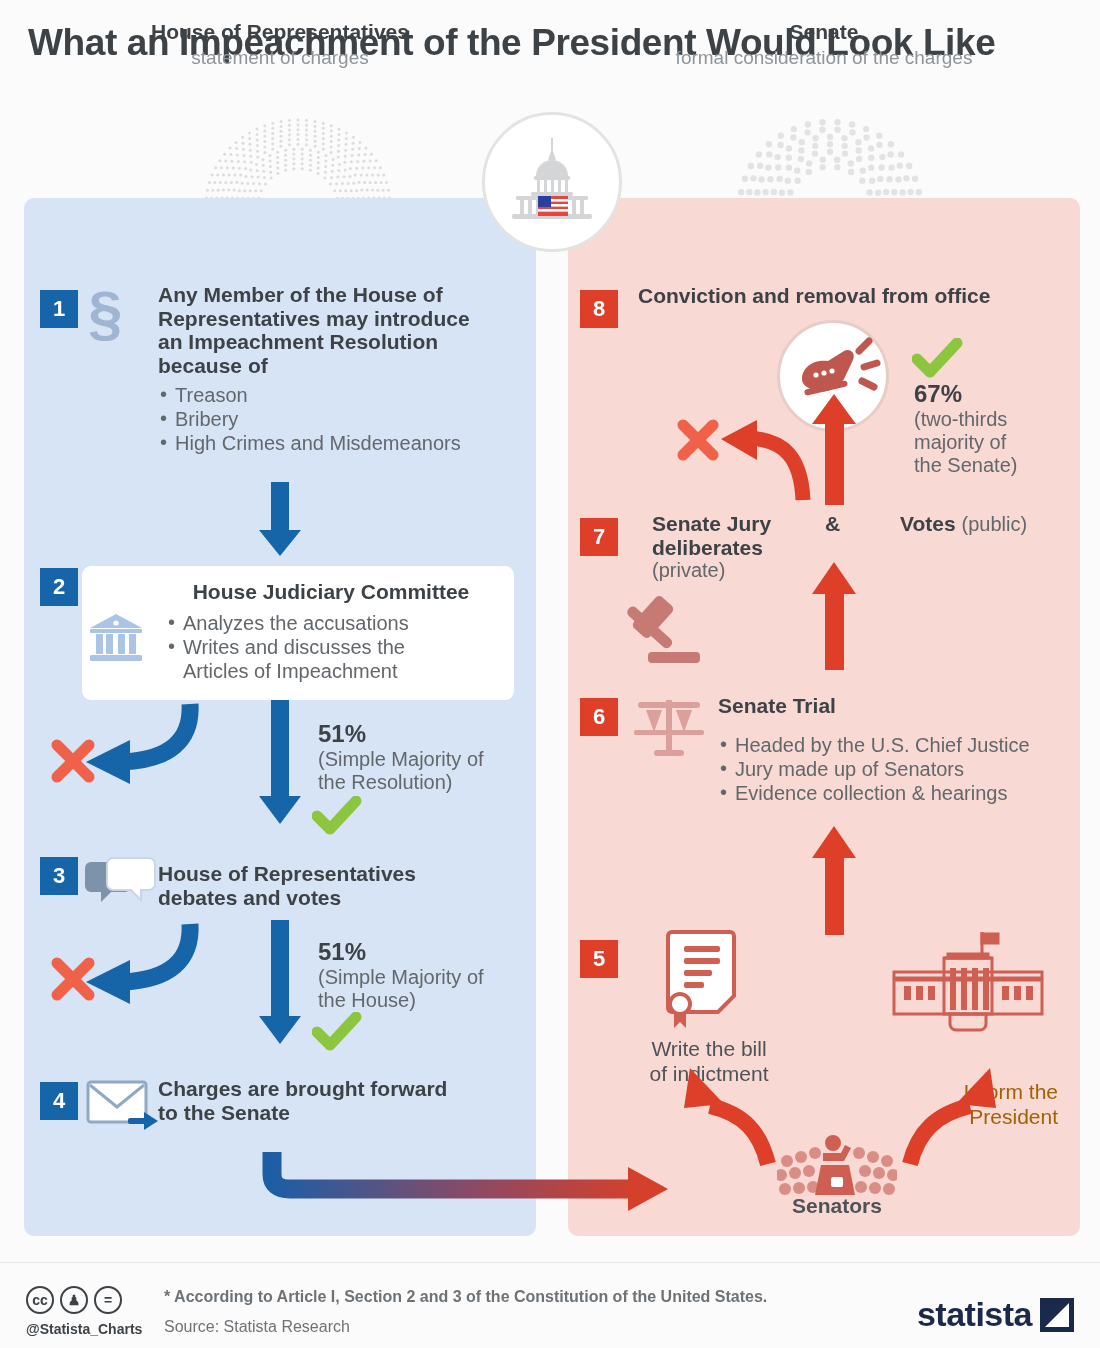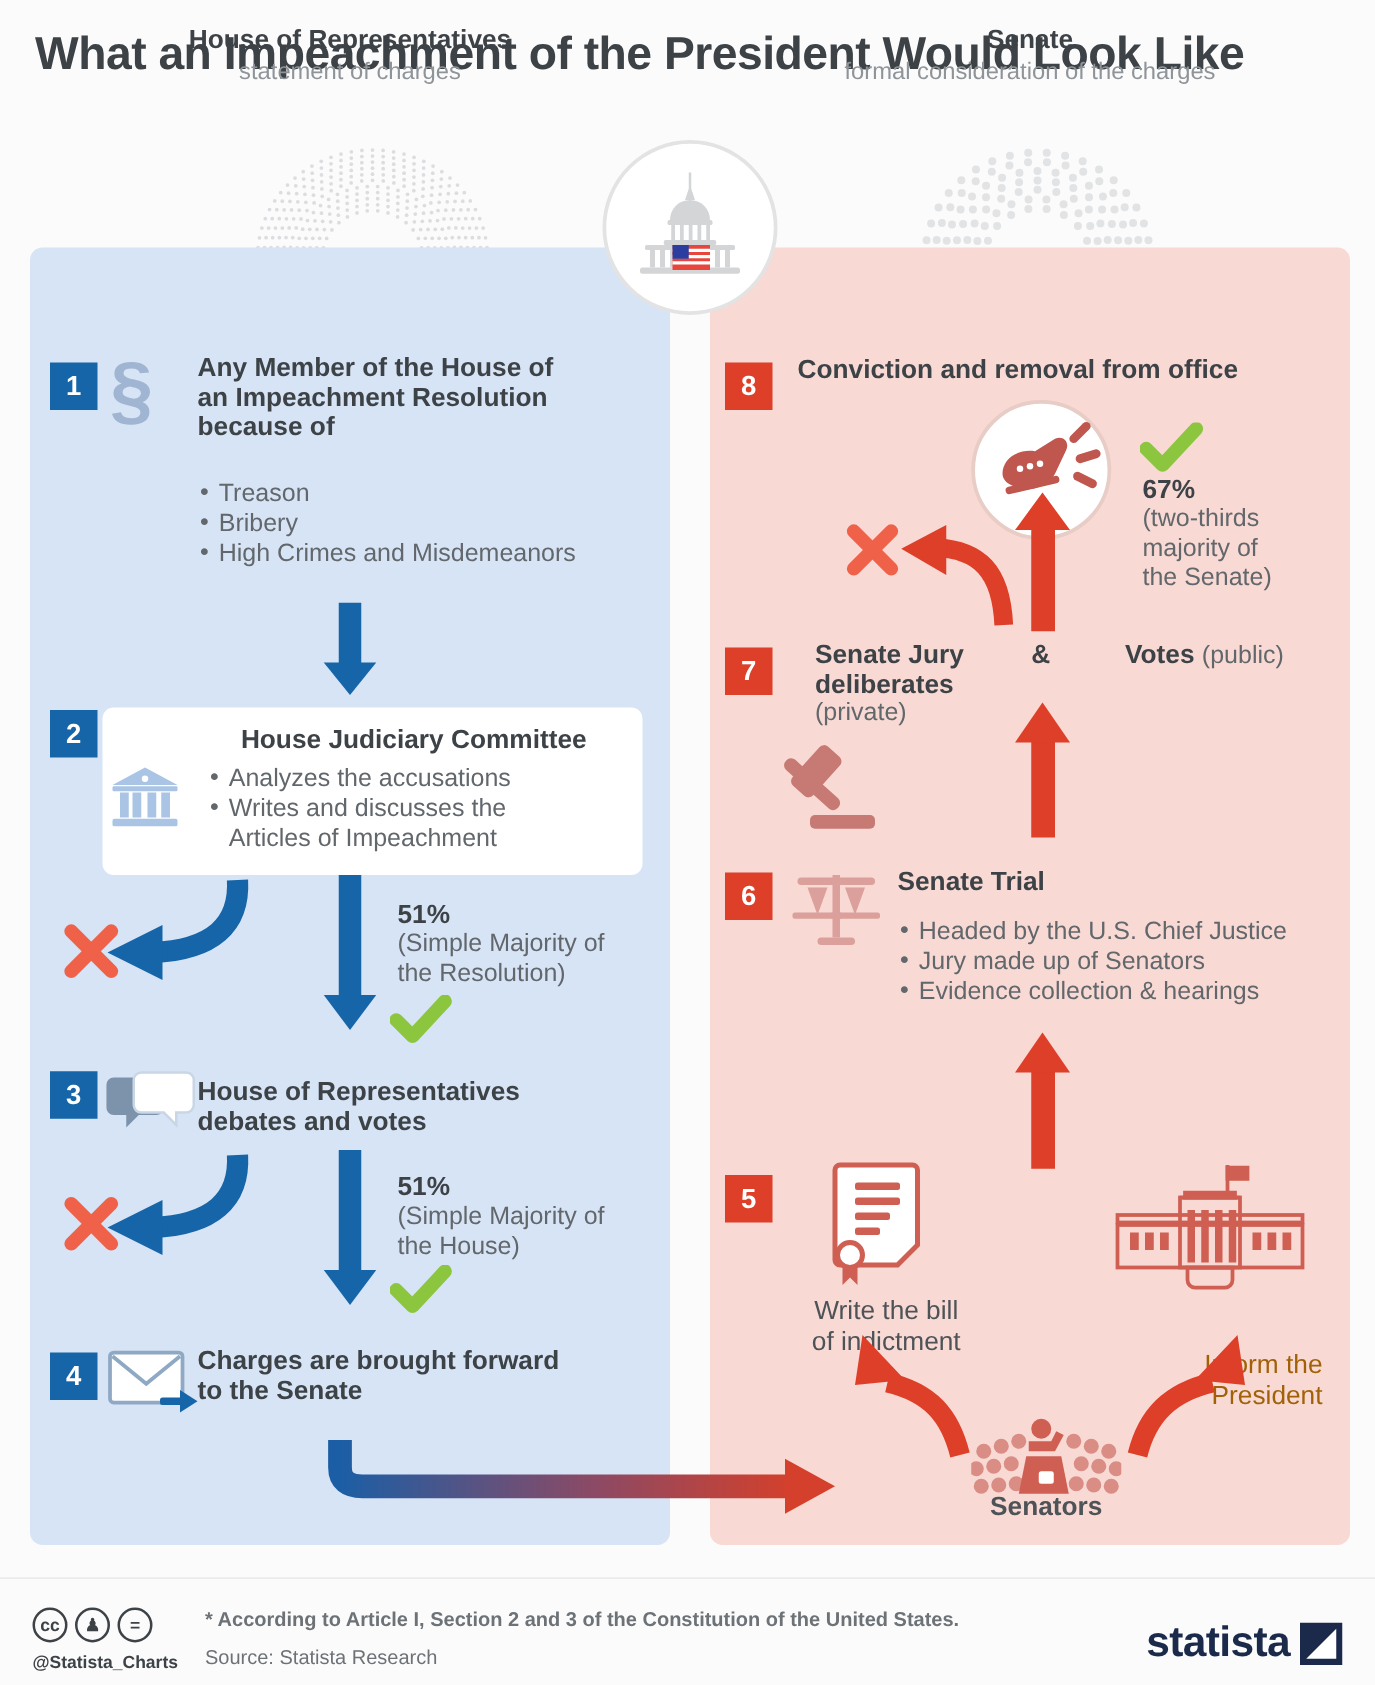--- a/index.html
+++ b/index.html
@@ -65,21 +65,21 @@
   .badge-blue { background: #1565a8; }
   .badge-red  { background: #dd3f28; }
 
   
   .blk { position: absolute; z-index: 4; }
   .hd { font-size: 21px; font-weight: bold; color: #3d4247; line-height: 1.12; }
   .bd { font-size: 20px; color: #62676c; line-height: 1.19; }
   .bd-li { font-size: 20px; color: #62676c; line-height: 1.19; padding-left: 17px; position: relative; }
   .bd-li::before { content: "•"; position: absolute; left: 2px; top: -1px; }
 
-  .pct { font-size: 21px; font-weight: bold; color: #3d4247; line-height: 1.15; }
+  .pct { font-size: 24px; font-weight: bold; color: #3d4247; line-height: 1.15; }
   .pct-sub { font-size: 20px; color: #62676c; line-height: 1.17; font-weight: normal; }
 
   
   .card {
     position: absolute;
     left: 82px; top: 566px;
     width: 432px; height: 134px;
     background: #ffffff;
     border-radius: 9px;
     z-index: 3;
@@ -542,20 +542,21 @@
 
 <div class="panel-head house-head" style="left:24px; width:512px;">
   <div class="ph-title">House of Representatives</div>
   <div class="ph-sub">statement of charges</div>
 </div>
 
 <div class="badge badge-blue" style="left:40px; top:290px;">1</div>
 <div class="blk" style="left:88px; top:282px; font-size:62px; color:#9fb5d2; font-weight:bold; line-height:1;">§</div>
 <div class="blk hd" style="left:158px; top:283px; width:360px;">
   <div>Any Member of the House of</div>
+  <div>Representatives may introduce</div>
   <div>an Impeachment Resolution</div>
   <div>because of</div>
 </div>
 <div class="blk" style="left:158px; top:384px; width:360px;">
   <div class="bd-li">Treason</div>
   <div class="bd-li">Bribery</div>
   <div class="bd-li">High Crimes and Misdemeanors</div>
 </div>
 
 <svg class="mark" style="left:255px; top:482px;" width="50" height="80">

